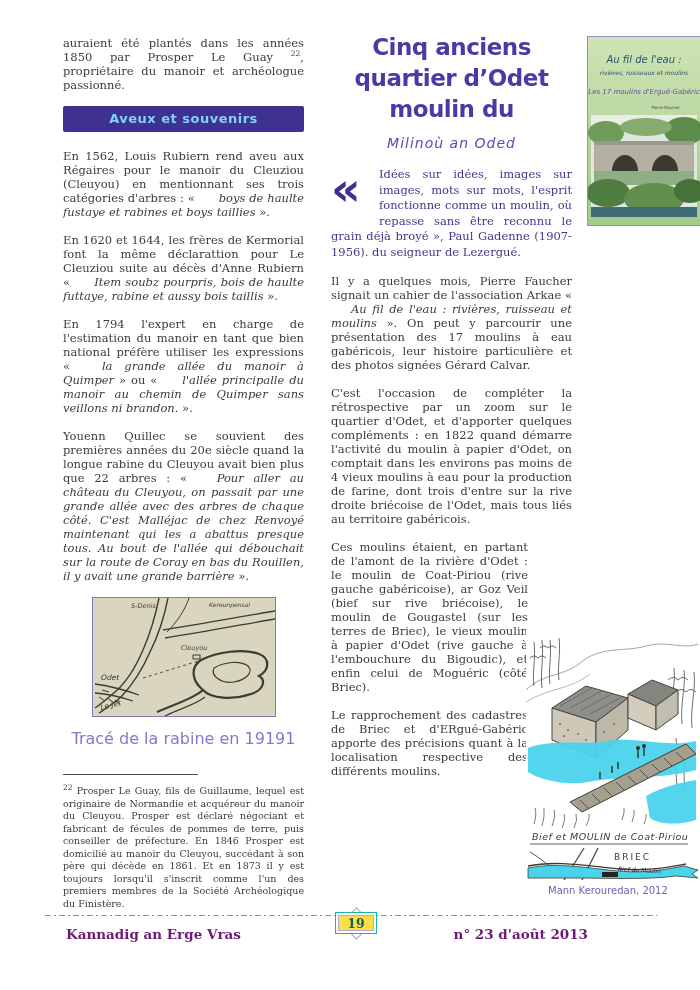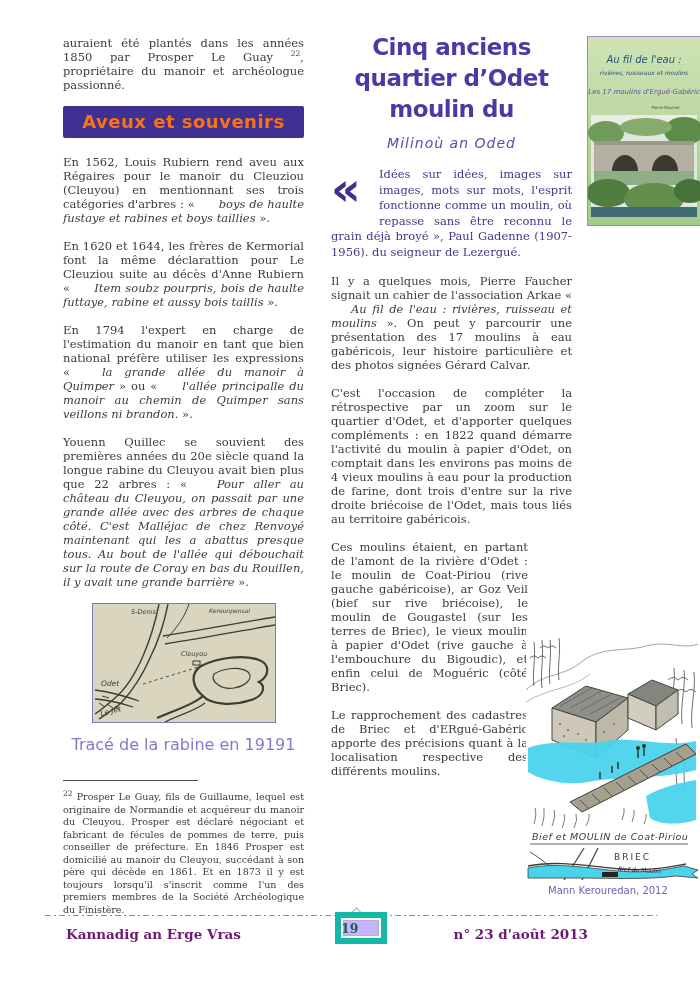--- a/index.html
+++ b/index.html
@@ -13,23 +13,23 @@
   .col-right { position:absolute; left:331px; top:30px; width:241px; }
 
   p.body {
     font-size:11.5px; line-height:14px; text-align:justify;
     color:#3b3a45; margin:0 0 14px 0;
   }
   .italic { font-style:italic;margin-left:20px; }
   sup.fnref { font-size:7.5px; vertical-align:super; line-height:0; }
 
   .banner {
-    background:#3e3191; color:#f97316; text-align:center;
+    background:#3e3191; color:#7dd3fc; text-align:center;
     font-family:"DejaVu Sans", sans-serif; font-weight:bold;
-    font-size:18px; letter-spacing:.5px;
+    font-size:13px; letter-spacing:.5px;
     padding:5px 0 6px 0; border-radius:2px; margin:4px 0 17px 0;
   }
 
   
   .map-fig { width:182px; margin:12px auto 0 auto; border:1px solid #8677bd; display:block; background:#d9d5bf; }
   .map-caption {
     text-align:center; color:#8678c6; font-family:"DejaVu Sans", sans-serif;
     font-size:16px; margin:12px 0 16px 0;
   }
   .fn-rule { width:135px; border:none; border-top:1px solid #4a4952; margin:26px 0 10px 0; }
@@ -79,23 +79,23 @@
   .footer-left  { left:66px; }
   .footer-right { right:112px; }
 
   .page-badge { position:absolute; left:333px; top:906px; width:46px; height:36px; }
   .page-badge .diamond {
     position:absolute; left:12px; top:6px; width:21px; height:21px;
     border:1px solid #aaa2d2; background:#ffffff; transform:rotate(45deg);
   }
   .page-badge .rect {
     position:absolute; left:2px; top:6px; width:40px; height:20px;
-    border:6px solid #14b8a6; background:#c4b5fd;
+    border:1px solid #14b8a6; background:#fde047;
     box-shadow: inset 0 0 0 2px #ffffff, inset 0 0 0 3px #b3abd8;
-    display:flex; align-items:center; justify-content:flex-start;
+    display:flex; align-items:center; justify-content:center;
   }
   .page-badge .num {
     font-family:"DejaVu Serif", serif; font-weight:bold;
     font-size:12.5px; color:#1e5c4d;
   }
 
   text { font-family:"DejaVu Sans", sans-serif; }
   .hand { font-style:italic; }
 </style>
 </head>

